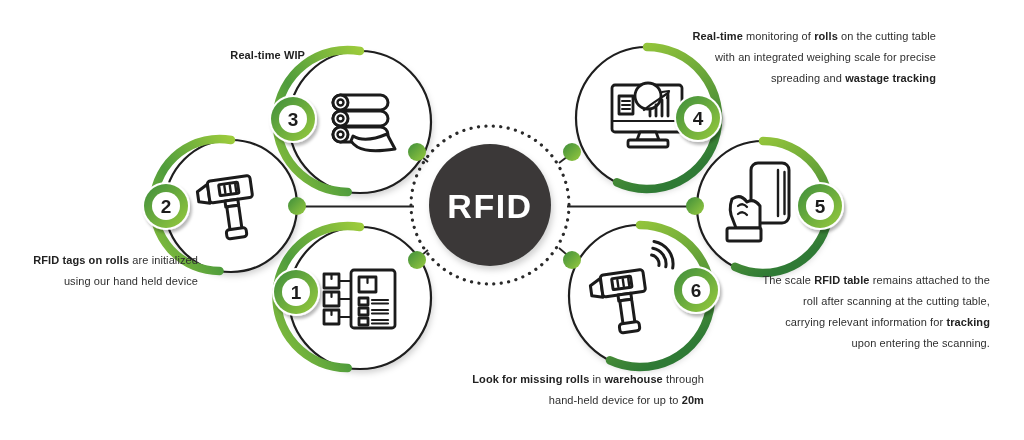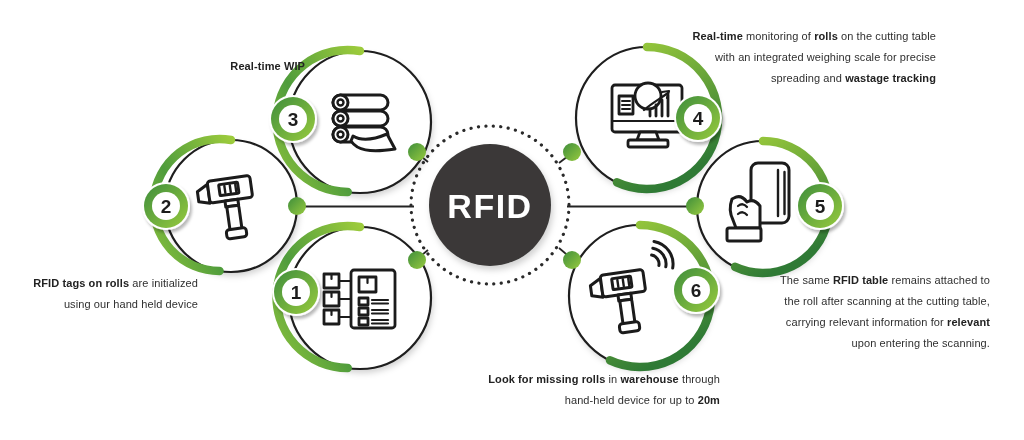--- a/index.html
+++ b/index.html
@@ -218,33 +218,33 @@
     <circle cx="572" cy="260" r="9"></circle>
   </g>
 
   <g>
     <circle cx="490" cy="205" r="79" fill="none" stroke="#2a2a2a" stroke-width="3.2" stroke-dasharray="0.1 7.4" stroke-linecap="round"></circle>
     <circle cx="490" cy="205" r="61" fill="#3a3938" filter="url(#fShadow)"></circle>
     <text class="rfid-label" x="490" y="206" text-anchor="middle" dominant-baseline="central">RFID</text>
   </g>
 </svg>
 
-  <div class="note" style="left:105px;top:56px;width:200px">
+  <div class="note" style="left:105px;top:45px;width:200px">
     <span class="b">Real-time WIP</span><br>
   </div>
 
-  <div class="note" style="left:6px;top:273px;width:192px">
+  <div class="note" style="left:6px;top:250px;width:192px">
     <span class="b">RFID tags on rolls</span><span> are initialized using our hand held device</span>
   </div>
 
   <div class="note" style="left:682px;top:26px;width:254px">
     <span class="b">Real-time</span><span> monitoring of </span><span class="b">rolls</span><span> on the cutting table with an integrated weighing scale for precise spreading and </span><span class="b">wastage tracking</span>
   </div>
 
   <div class="note" style="left:762px;top:270px;width:228px">
-    <span>The same </span><span class="b">RFID table</span><span> remains attached to the roll after scanning at the cutting table, carrying relevant information for </span><span class="b">relevant</span><span> upon entering the scanning.</span>
-  </div>
-
-  <div class="note" style="left:480px;top:369px;width:240px">
+    <span>The scale </span><span class="b">RFID table</span><span> remains attached to the roll after scanning at the cutting table, carrying relevant information for </span><span class="b">tracking</span><span> upon entering the scanning.</span>
+  </div>
+
+  <div class="note" style="left:464px;top:369px;width:240px">
     <span class="b">Look for missing rolls</span><span> in </span><span class="b">warehouse</span><span> through hand-held device for up to </span><span class="b">20m</span>
   </div>
 
 </div>
 
 </body></html>

